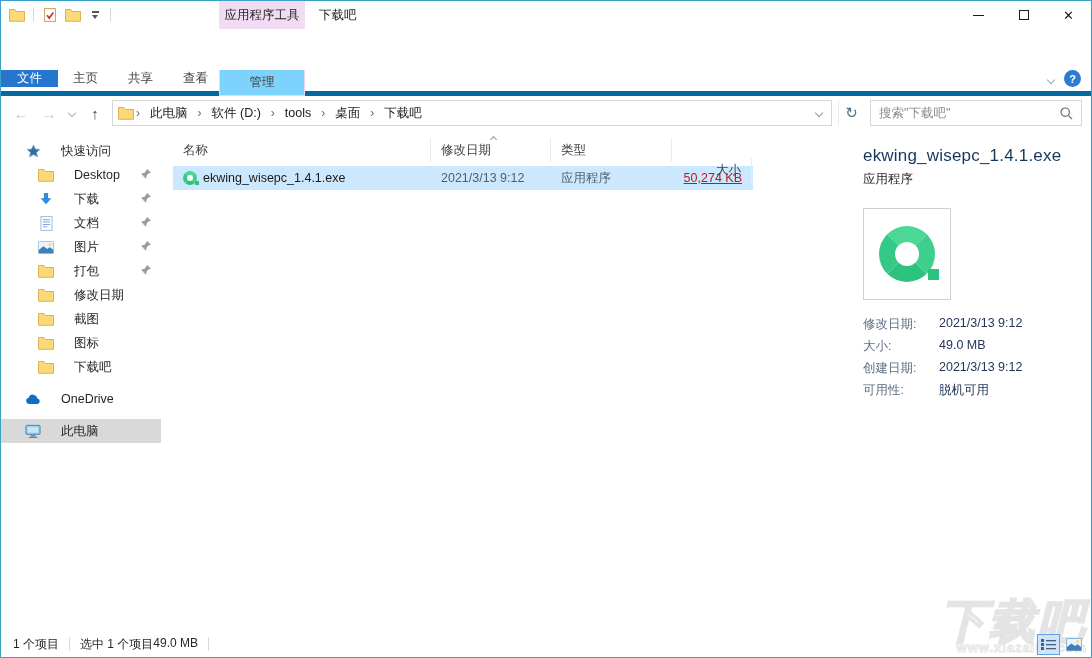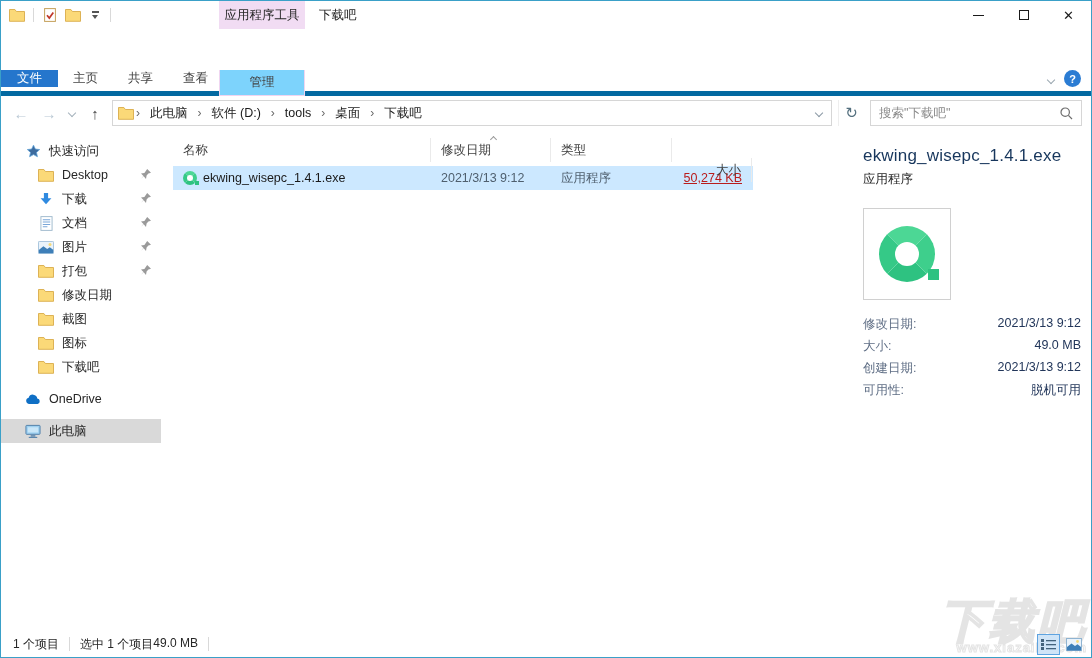--- a/index.html
+++ b/index.html
@@ -49,21 +49,21 @@
   .refresh-btn { width:26px; height:26px; display:flex; align-items:center; justify-content:center; color:#55707f; font-size:15px; border-left:1px solid #eee; }
   .search-box { width:212px; height:26px; border:1px solid #d6d6d6; display:flex; align-items:center; background:#fff; }
   .search-box input { flex:1; border:none; outline:none; padding:0 8px; font:inherit; color:#333; background:transparent; }
   .search-box input::placeholder { color:#8a8a8a; opacity:1; }
   .mag { margin-right:8px; }
 
   
   .main { flex:1; display:flex; position:relative; overflow:hidden; }
 
   .sidebar { width:160px; flex:0 0 auto; padding-top:9px; }
-  .side-item { height:24px; display:flex; align-items:center; gap:8px; padding-left:24px; position:relative; color:#262626; }
+  .side-item { height:24px; display:flex; align-items:center; gap:20px; padding-left:24px; position:relative; color:#262626; }
   .side-item.child { padding-left:37px; }
   .side-item.selected { background:#d9d9d9; }
   .side-item .pin { position:absolute; right:10px; top:6px; }
   .side-gap { height:8px; }
   .icon16 { width:16px; height:16px; display:flex; align-items:center; justify-content:center; flex:0 0 auto; }
 
   .filelist { flex:1; padding:6px 0 0 12px; position:relative; }
   .col-headers { display:flex; height:24px; align-items:flex-start; color:#3f3f3f; position:relative; margin-top:2px; }
   .col { padding:0 10px; height:24px; display:flex; align-items:center; border-right:1px solid #eaeaea; }
   .col-name { width:258px; }
@@ -86,21 +86,21 @@
   .qring-sm .ring { width:14px; height:14px; border-width:4px; }
   .qring-sm .dot { width:4px; height:4px; right:-2px; bottom:0; }
   .qring-lg .ring { width:56px; height:56px; border-width:16px; }
   .qring-lg .dot { width:11px; height:11px; right:-4px; bottom:2px; }
 
   .preview { width:242px; flex:0 0 auto; padding:16px 10px 0 14px; }
   .pv-title { font-size:17px; color:#17365c; letter-spacing:0.2px; }
   .pv-type { margin-top:5px; color:#262626; }
   .pv-iconbox { width:88px; height:92px; border:1px solid #d0d0d0; margin-top:20px; display:flex; align-items:center; justify-content:center; }
   .pv-details { margin-top:16px; }
-  .pv-row { display:flex; margin-bottom:5px;justify-content:space-between; }
+  .pv-row { display:flex; margin-bottom:5px; }
   .pv-label { width:76px; color:#5f6e85; }
   .pv-value { color:#22365a; }
 
   
   .statusbar { height:26px; flex:0 0 auto; display:flex; align-items:center; padding:0 6px 0 12px; font-size:12px; color:#262626; position:relative; z-index:2; }
   .sb-sep { width:1px; height:14px; background:#d9d9d9; margin:0 10px; }
   .sb-group { display:flex; }
   .sb-right { margin-left:auto; display:flex; gap:2px; }
   .view-btn { width:23px; height:21px; display:flex; align-items:center; justify-content:center; border:1px solid transparent; }
   .view-btn.active { border-color:#5ea3e0; background:#cfe4f7; }

